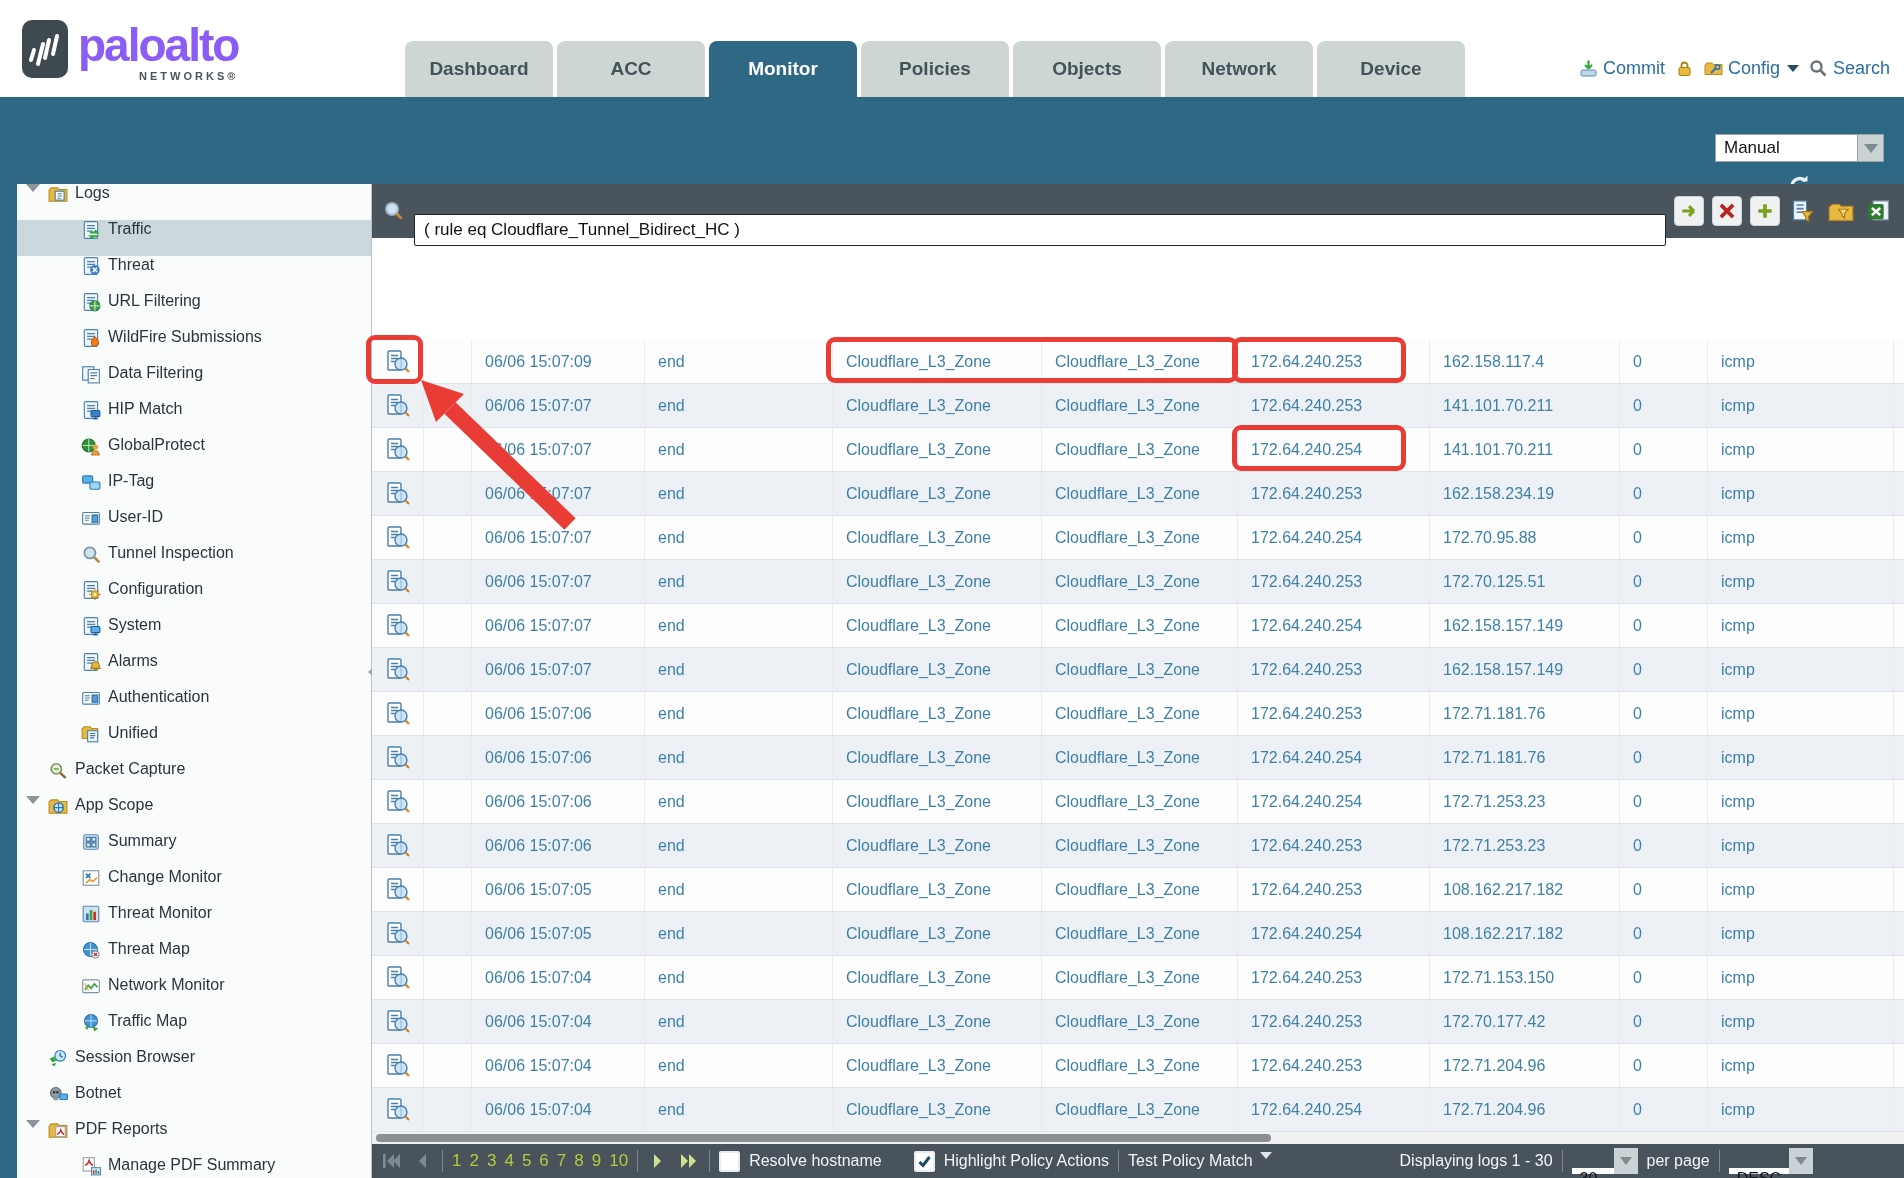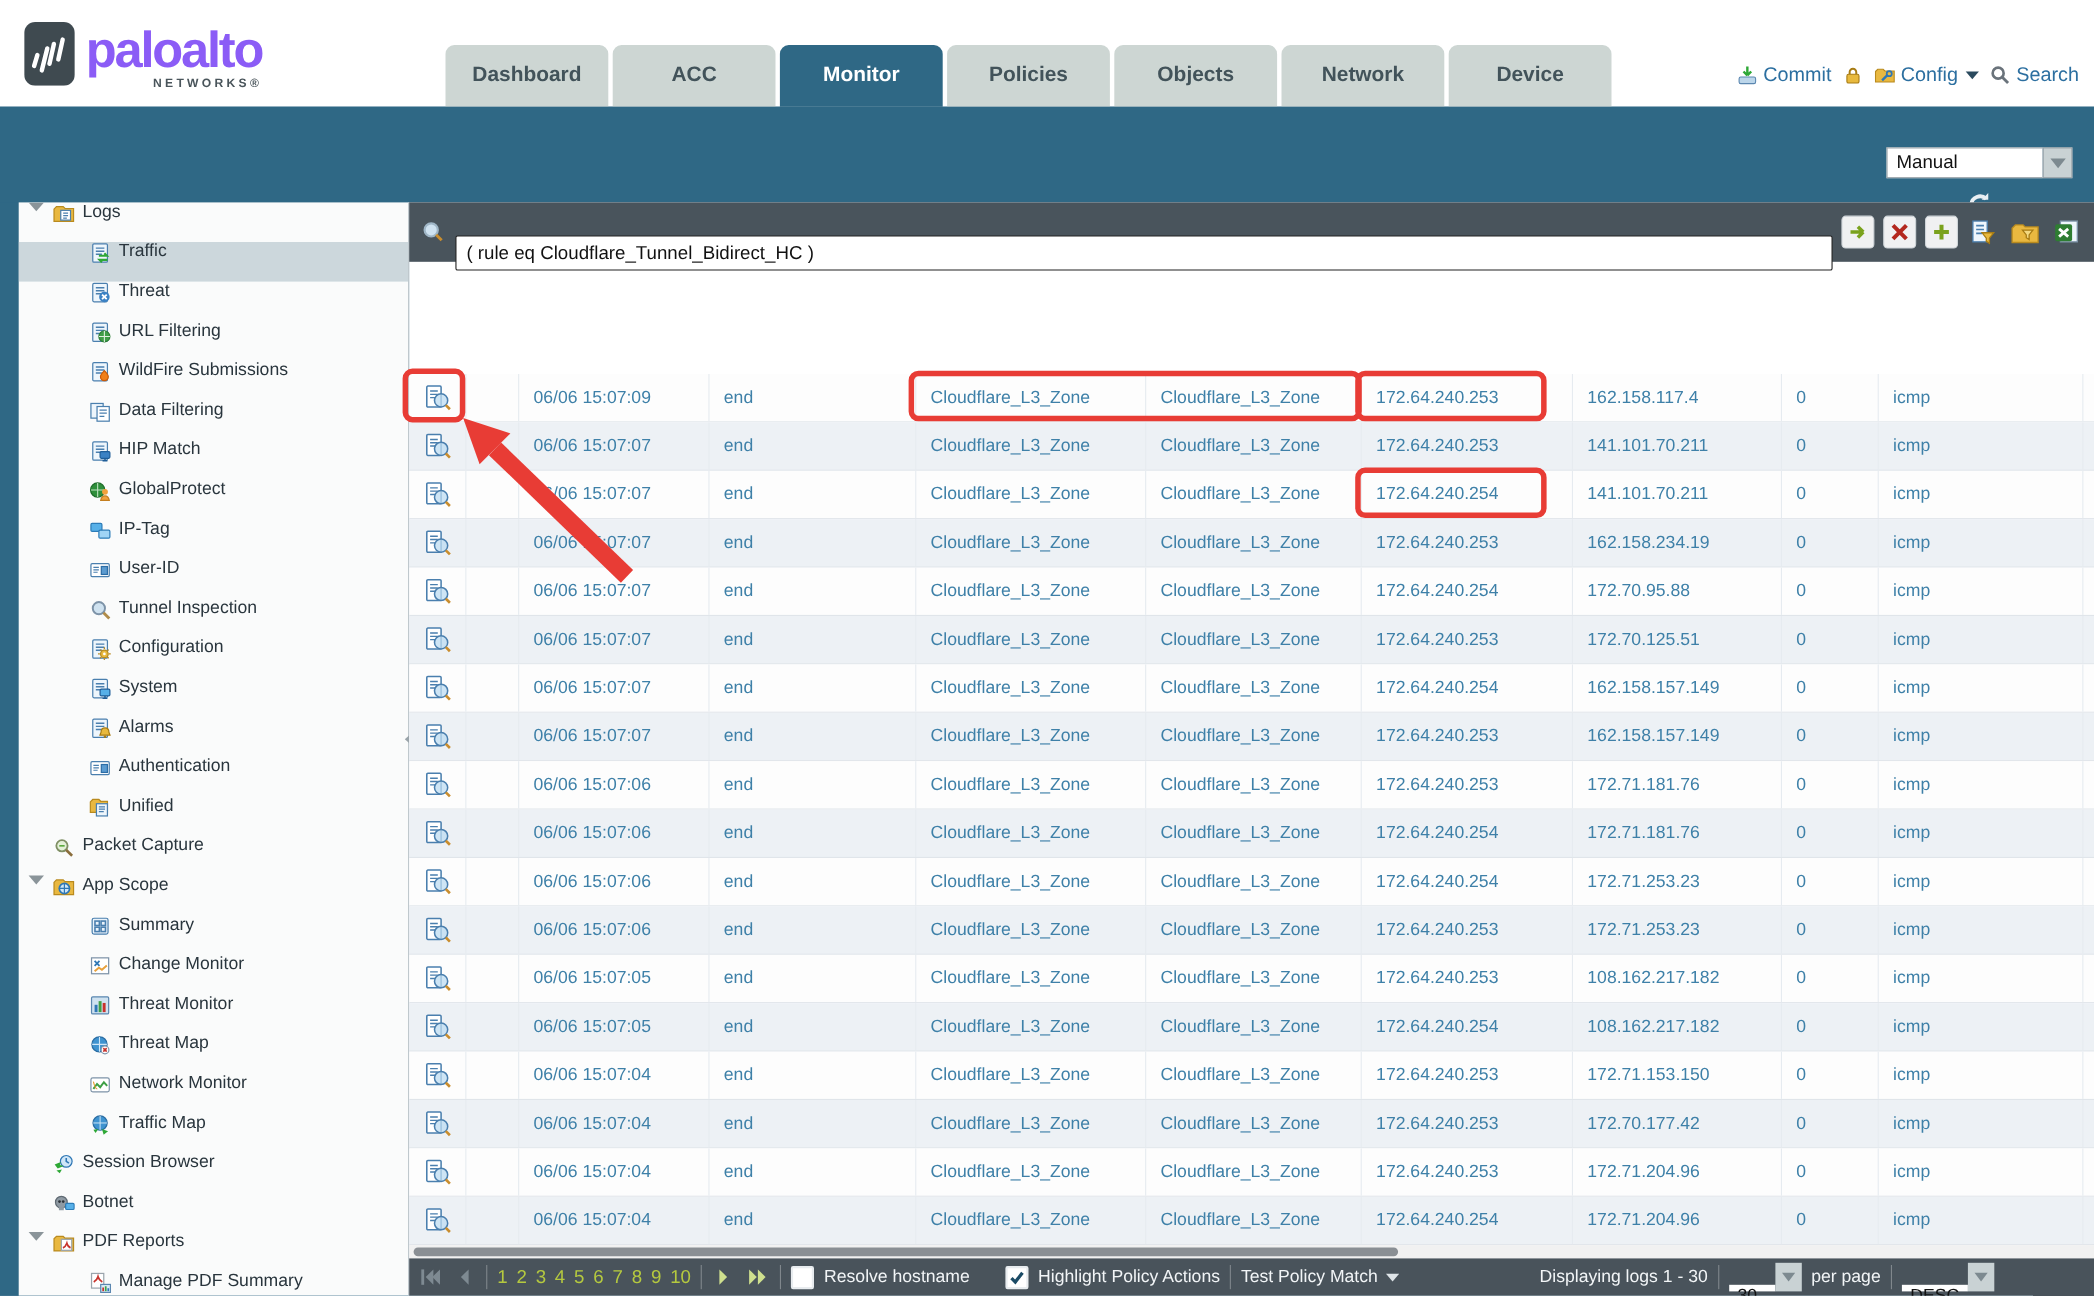--- a/index.html
+++ b/index.html
@@ -89,21 +89,21 @@
   .fsep { width:1px; height:22px; background:rgba(255,255,255,.3); flex:none; }
   .pg-ico { width:22px; height:22px; cursor:pointer; flex:none; }
   .pages { display:flex; gap:8px; }
   .pages span { color:#b5c93f; cursor:pointer; font-size:17px; }
   .cb { width:21px; height:21px; background:#fff; border:2px solid #e8ecef; border-radius:2px; display:flex; align-items:center; justify-content:center; cursor:pointer; flex:none; }
   .cb svg { width:15px; height:15px; }
   .foot-select { display:flex; align-items:stretch; height:26px; cursor:pointer; }
   .foot-select .val { background:#fff; color:#111; padding:2px 8px 0 8px; font-size:16px;margin-top:20px; }
   .foot-select .btn { width:24px; background:#c9d2d4; display:flex; align-items:center; justify-content:center; }
   .foot-select .btn .tri-down { border-left-width:6px; border-right-width:6px; border-top-width:8px; }
-  .tpm { display:flex; align-items:center; gap:7px; cursor:pointer; }
+  .tpm { display:flex; align-items:flex-start; gap:7px; cursor:pointer; }
   .tpm .tw { width:0; height:0; border-left:6px solid transparent; border-right:6px solid transparent; border-top:7px solid #dfe5e9; }
 
   
   .anno-box { position:absolute; border:5px solid #e83c35; border-radius:9px; pointer-events:none; z-index:40; }
   #anno-arrow { position:absolute; left:0; top:0; z-index:41; pointer-events:none; }
 </style>
 </head>
 <body>
 
 <div id="app">

